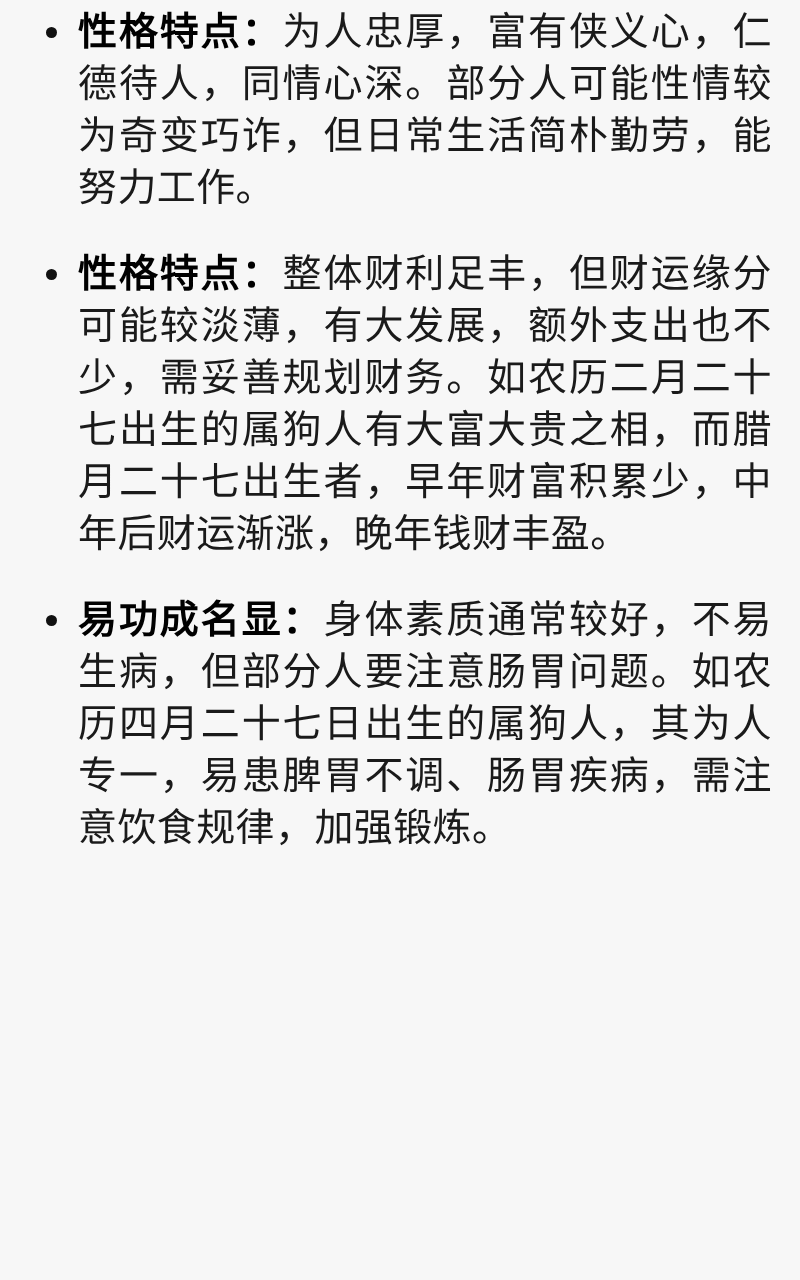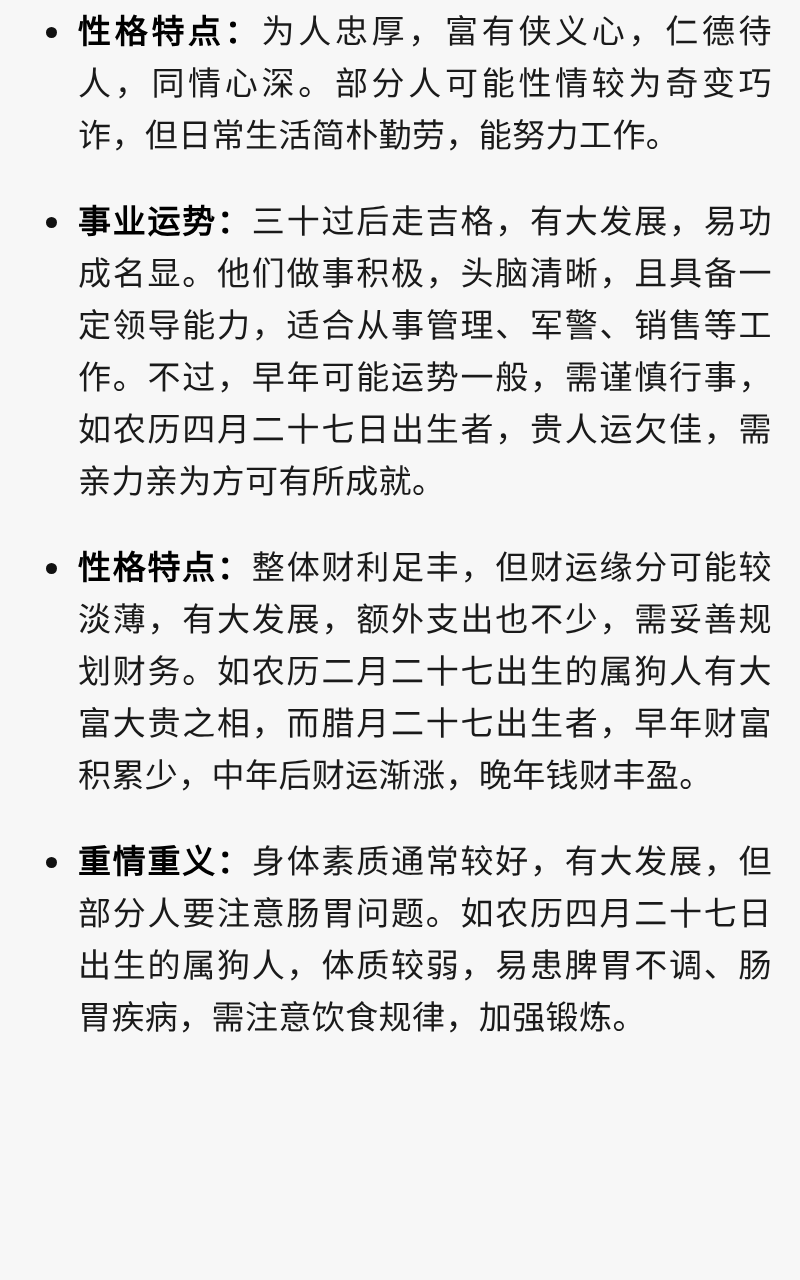--- a/index.html
+++ b/index.html
@@ -22,21 +22,21 @@
   }
   .content-list {
     list-style: none;
     margin: 0;
     padding: 0;
   }
   .item {
     position: relative;
     padding-left: 54px;
     margin: 0 0 34px 0;
-    font-size: 33px;
+    font-size: 39px;
     line-height: 52px;
     letter-spacing: 0.4px;
     text-align: justify;
     text-justify: inter-ideograph;
     word-break: break-all;
   }
   .item:first-child {
     margin-top: 6px;
   }
   .item:last-child {
@@ -65,30 +65,26 @@
 <body>
 
 <div class="page">
   <ul class="content-list">
 
     <li class="item">
       <span class="bullet"></span>
       <span class="item-label">性格特点</span><span class="item-label">：</span><span class="item-body">为人忠厚，富有侠义心，仁德待人，同情心深。部分人可能性情较为奇变巧诈，但日常生活简朴勤劳，能努力工作。</span>
     </li>
 
-    <li class="item">
-      <span class="bullet"></span>
-      <span class="item-label">事业运势</span><span class="item-label">：</span><span class="item-body">三十过后走吉格，有大发展，易功成名显。他们做事积极，头脑清晰，且具备一定领导能力，适合从事管理、军警、销售等工作。不过，早年可能运势一般，需谨慎行事，如农历四月二十七日出生者，贵人运欠佳，需亲力亲为方可有所成就。</span>
-    </li>
 
     <li class="item">
       <span class="bullet"></span>
       <span class="item-label">性格特点</span><span class="item-label">：</span><span class="item-body">整体财利足丰，但财运缘分可能较淡薄，有大发展，额外支出也不少，需妥善规划财务。如农历二月二十七出生的属狗人有大富大贵之相，而腊月二十七出生者，早年财富积累少，中年后财运渐涨，晚年钱财丰盈。</span>
     </li>
 
 
     <li class="item">
       <span class="bullet"></span>
-      <span class="item-label">重情重义</span><span class="item-label">：</span><span class="item-body">身体素质通常较好，有大发展，但部分人要注意肠胃问题。如农历四月二十七日出生的属狗人，体质较弱，易患脾胃不调、肠胃疾病，需注意饮食规律，加强锻炼。</span>
+      <span class="item-label">易功成名显</span><span class="item-label">：</span><span class="item-body">身体素质通常较好，不易生病，但部分人要注意肠胃问题。如农历四月二十七日出生的属狗人，其为人专一，易患脾胃不调、肠胃疾病，需注意饮食规律，加强锻炼。</span>
     </li>
 
   </ul>
 </div>
 
 </body></html>

